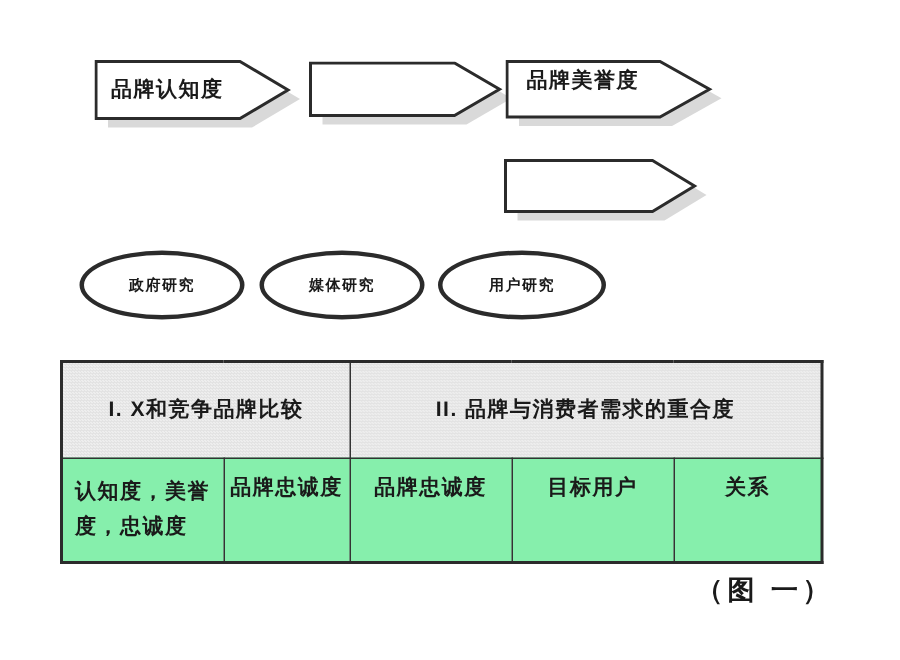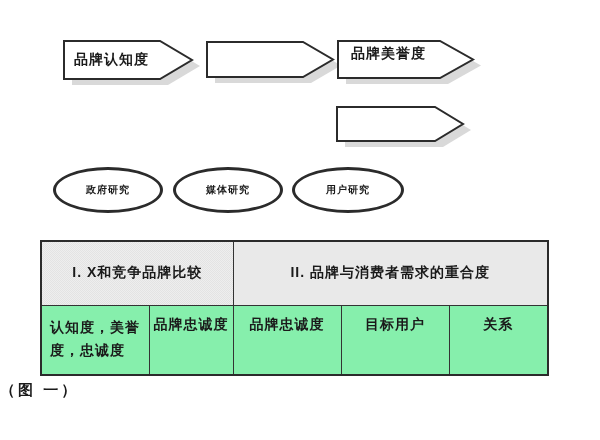--- a/index.html
+++ b/index.html
@@ -45,22 +45,22 @@
     background-size:2px 2px;letter-spacing:1px;
   }
   table.cmp tr.bd td{
     height:70px;vertical-align:top;padding-top:10px;text-align:center;
     font-weight:600;background:#86efac;letter-spacing:1px;
   }
   table.cmp tr.bd td.first{
     text-align:left;padding-left:8px;padding-right:6px;line-height:1.65;
   }
   .caption{
-    position:absolute;left:0;right:44px;top:381px;text-align:left;
-    font-size:15px;font-weight:bold;letter-spacing:3px;
+    position:absolute;left:0;right:44px;top:381px;text-align:right;
+    font-size:18px;font-weight:bold;letter-spacing:3px;
   }
 </style>
 </head>
 <body>
 
 <div class="canvas">
 
   <div class="arrow" style="left:63px;top:40px;width:139px;height:48px">
     <svg width="139" height="48" viewBox="0 0 139 48">
       <polygon points="1,1 97,1 129,20 97,39 1,39" transform="translate(8,6)" fill="var(--shadow)" stroke="none"></polygon>

